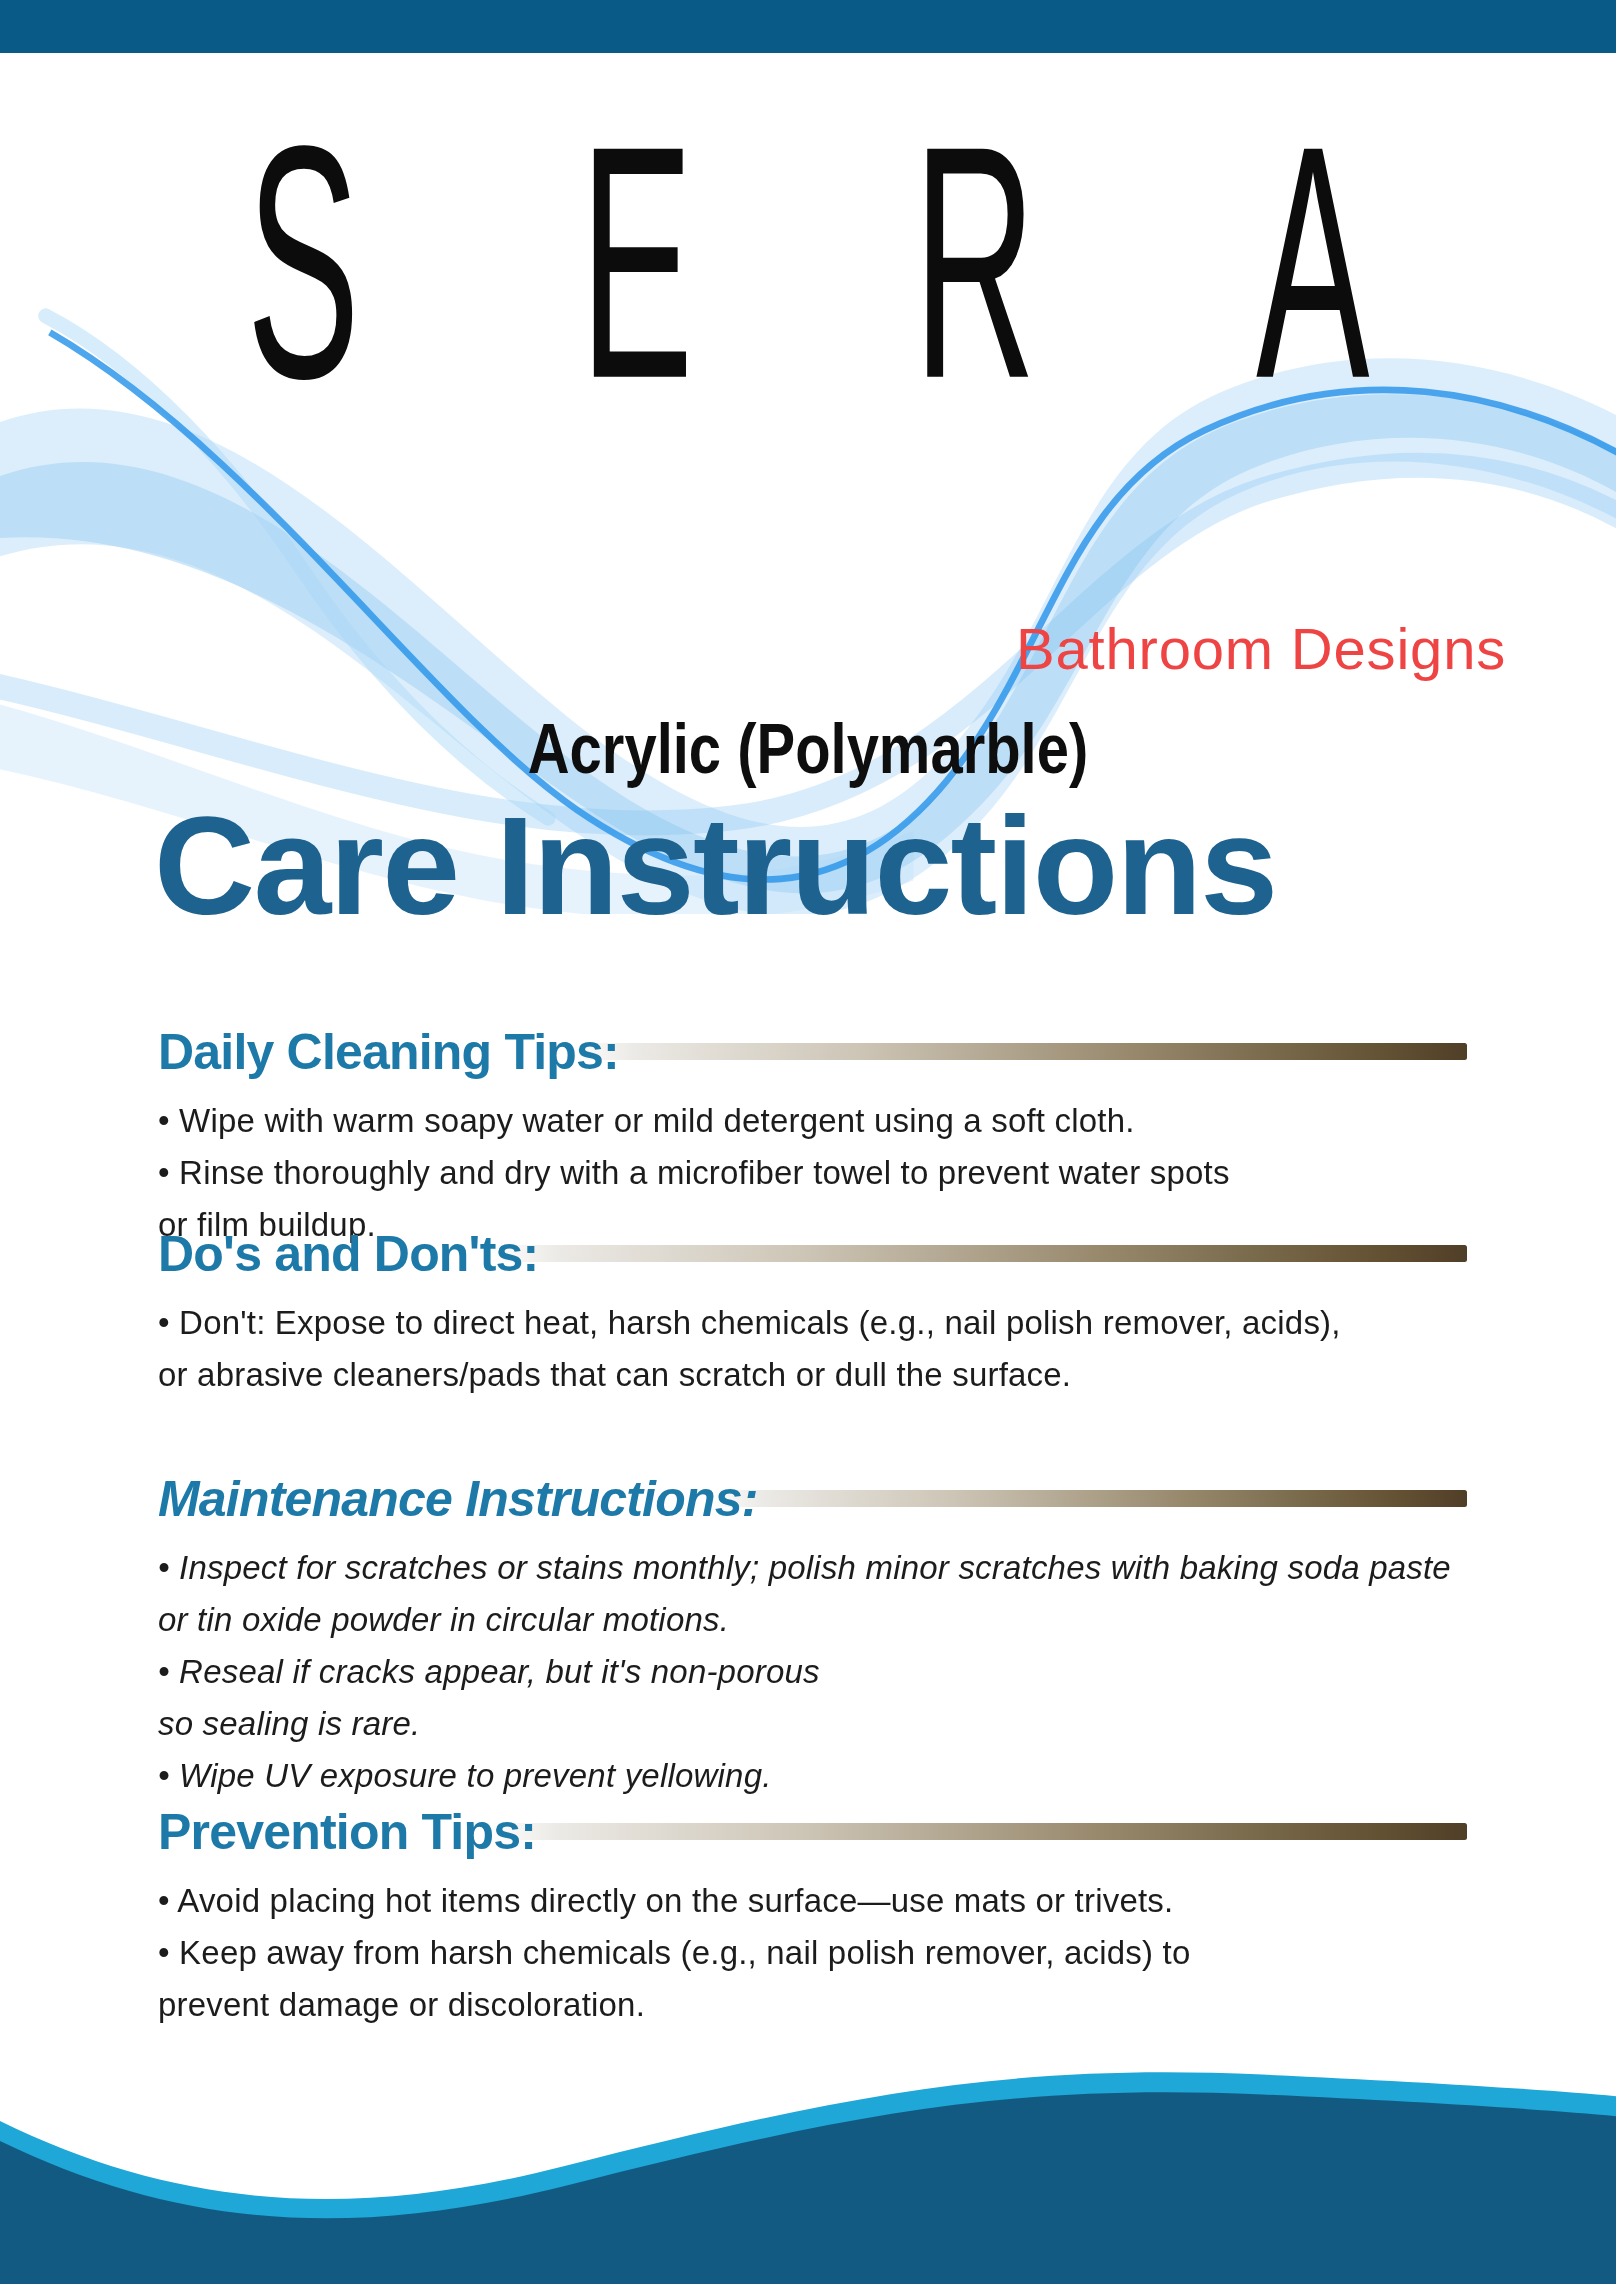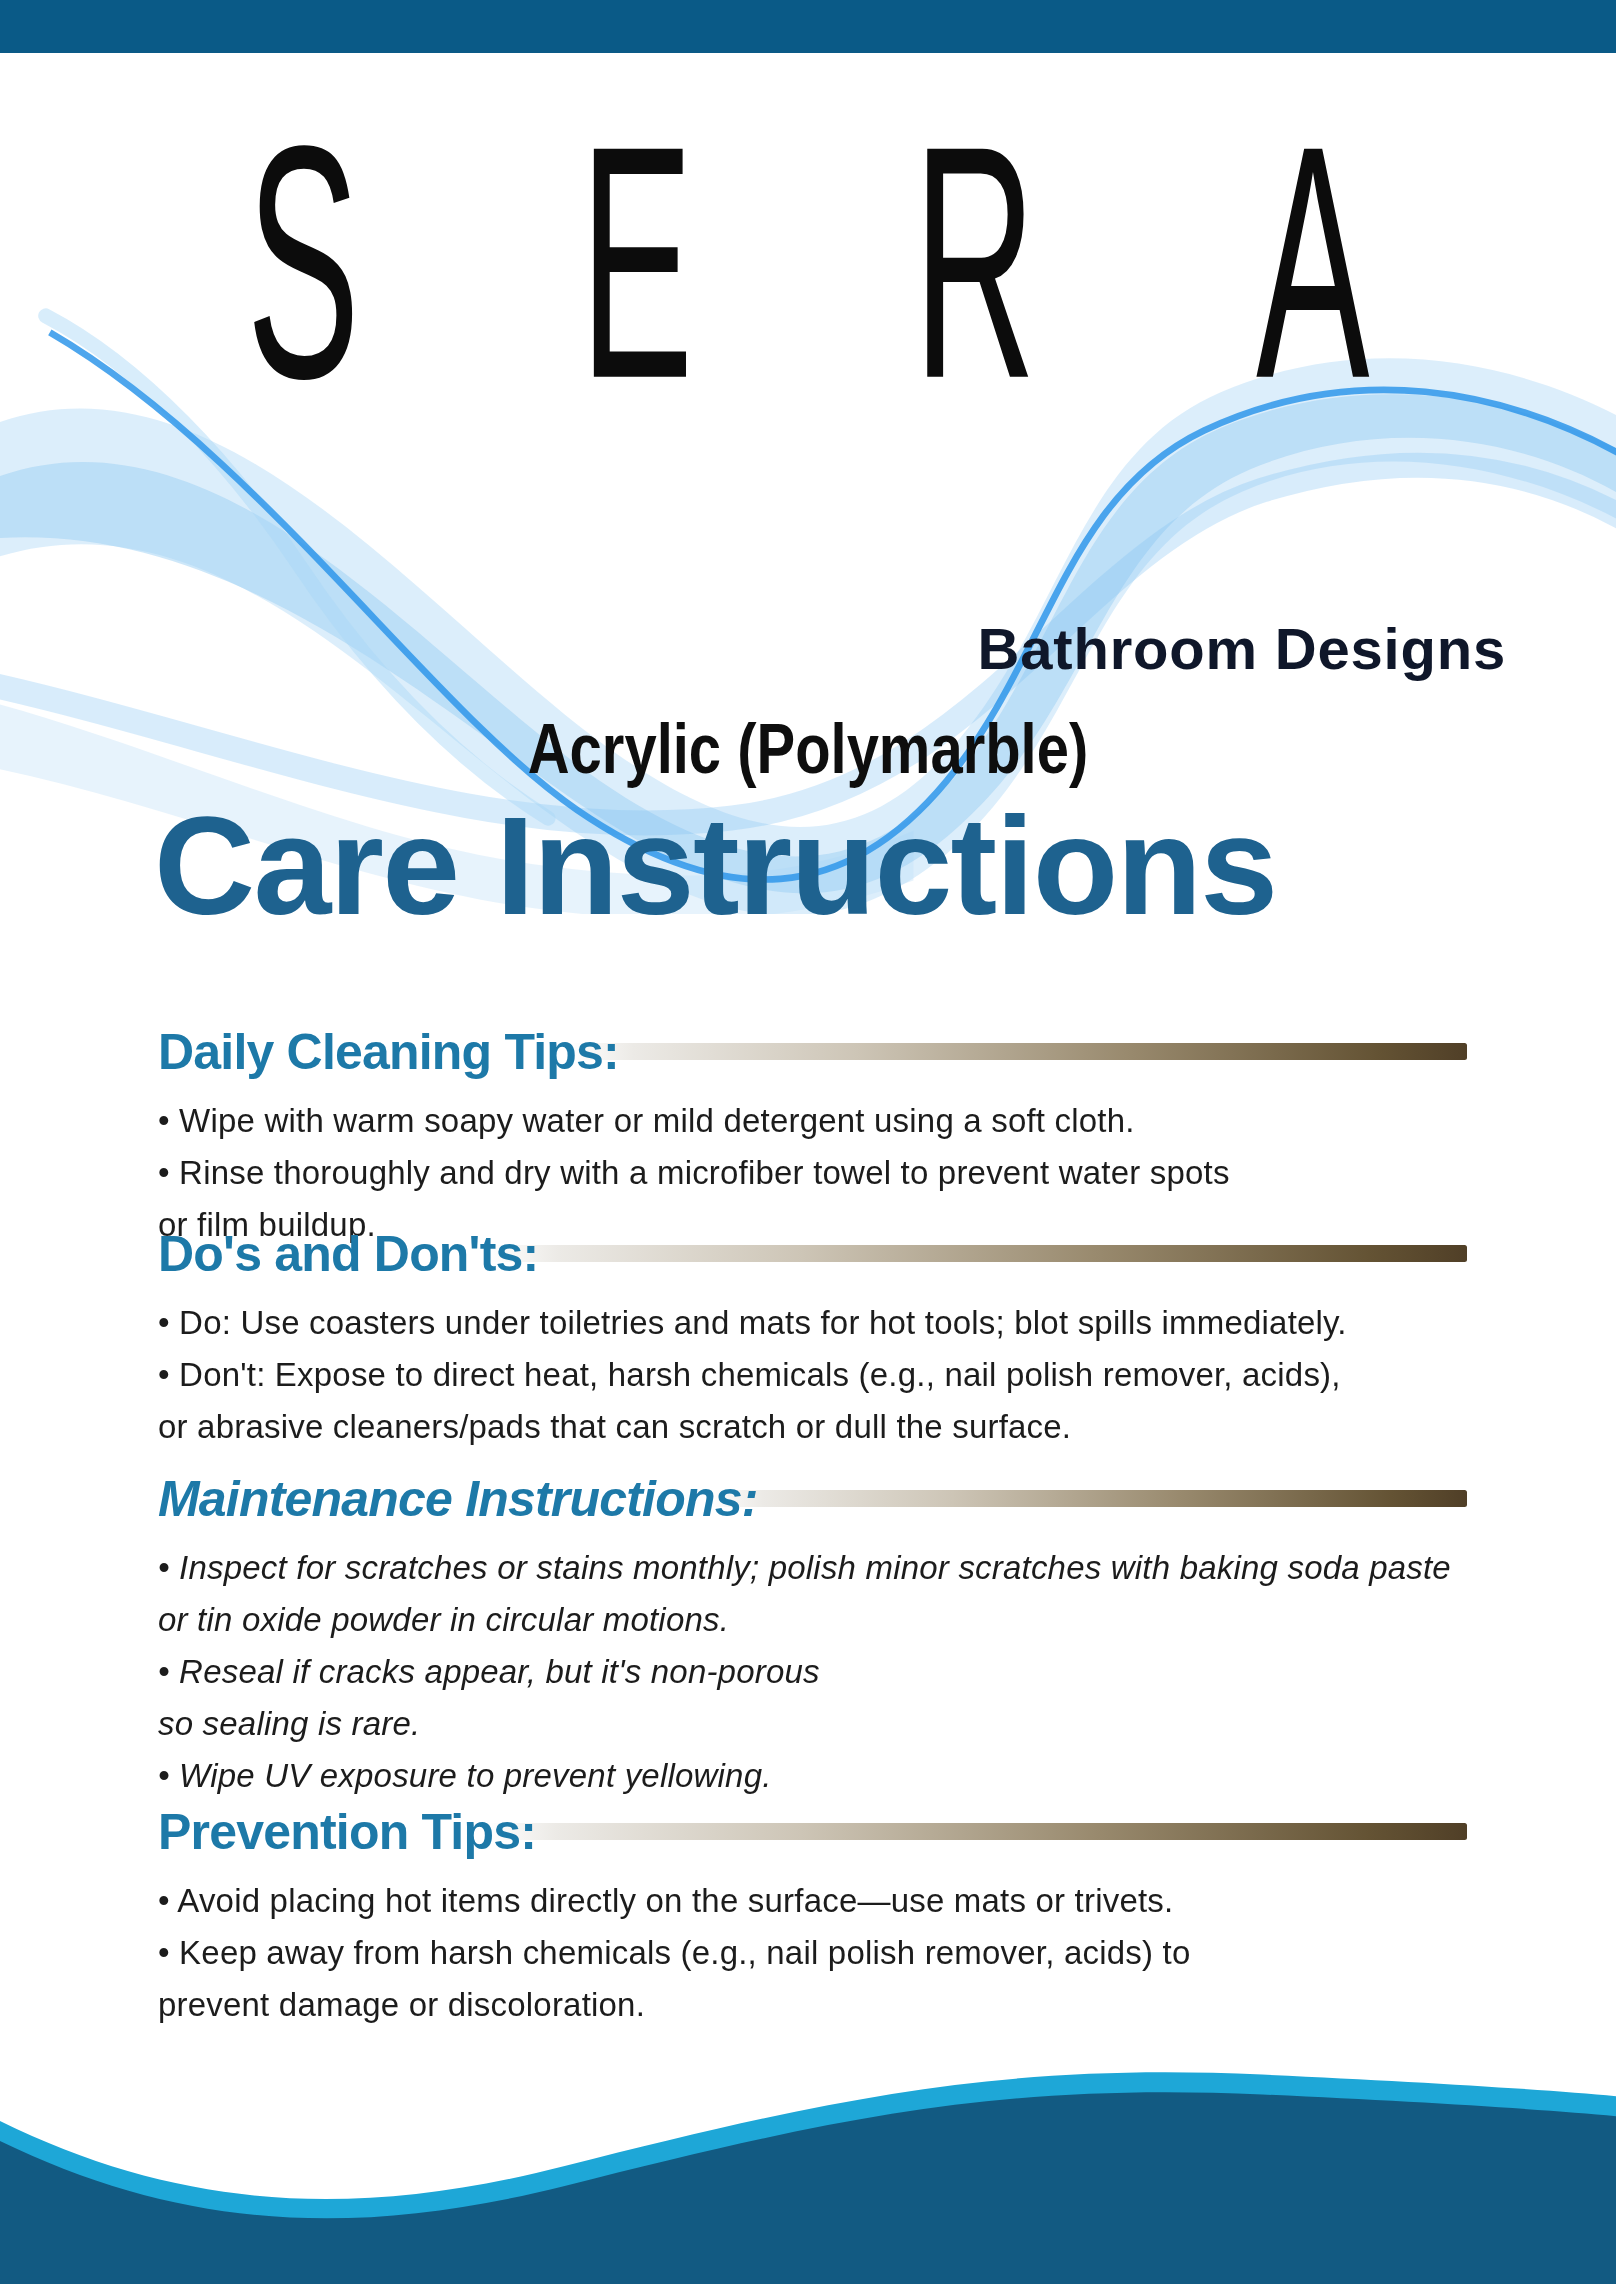--- a/index.html
+++ b/index.html
@@ -27,22 +27,22 @@
     width:1123px;
     transform:translateX(-50%) scaleY(1.95);
     transform-origin:top center;
     display:flex;justify-content:space-between;
     font-size:170px;line-height:1;font-weight:400;
     color:#0c0c0c;
     z-index:3;
   }
   .tagline{
     position:absolute;top:620px;right:110px;
-    font-size:58px;line-height:1;font-weight:700;
-    color:#0f172a;letter-spacing:0.8px;
+    font-size:58px;line-height:1;font-weight:400;
+    color:#ef4444;letter-spacing:0.8px;
     z-index:4;
   }
   .subtitle{
     position:absolute;top:708px;left:50%;
     transform:translateX(-50%) scale(0.92,1.12);
     transform-origin:top center;
     font-size:63px;line-height:1.15;font-weight:700;
     color:#0e0e0e;letter-spacing:0px;
     white-space:nowrap;z-index:4;
   }
@@ -123,21 +123,20 @@
       <div class="line">or film buildup.</div>
     </div>
   </div>
 
   <div class="section sec-dos">
     <div class="sec-head">
       <span class="sec-title">Do's and Don'ts:</span>
       <span class="sec-bar"></span>
     </div>
     <div class="sec-lines">
-      <div class="line">• Do: Use coasters under toiletries and mats for hot tools; blot spills immediately.</div>
       <div class="line">• Don't: Expose to direct heat, harsh chemicals (e.g., nail polish remover, acids),</div>
       <div class="line">or abrasive cleaners/pads that can scratch or dull the surface.</div>
     </div>
   </div>
 
   <div class="section sec-maint">
     <div class="sec-head">
       <span class="sec-title">Maintenance Instructions:</span>
       <span class="sec-bar"></span>
     </div>

